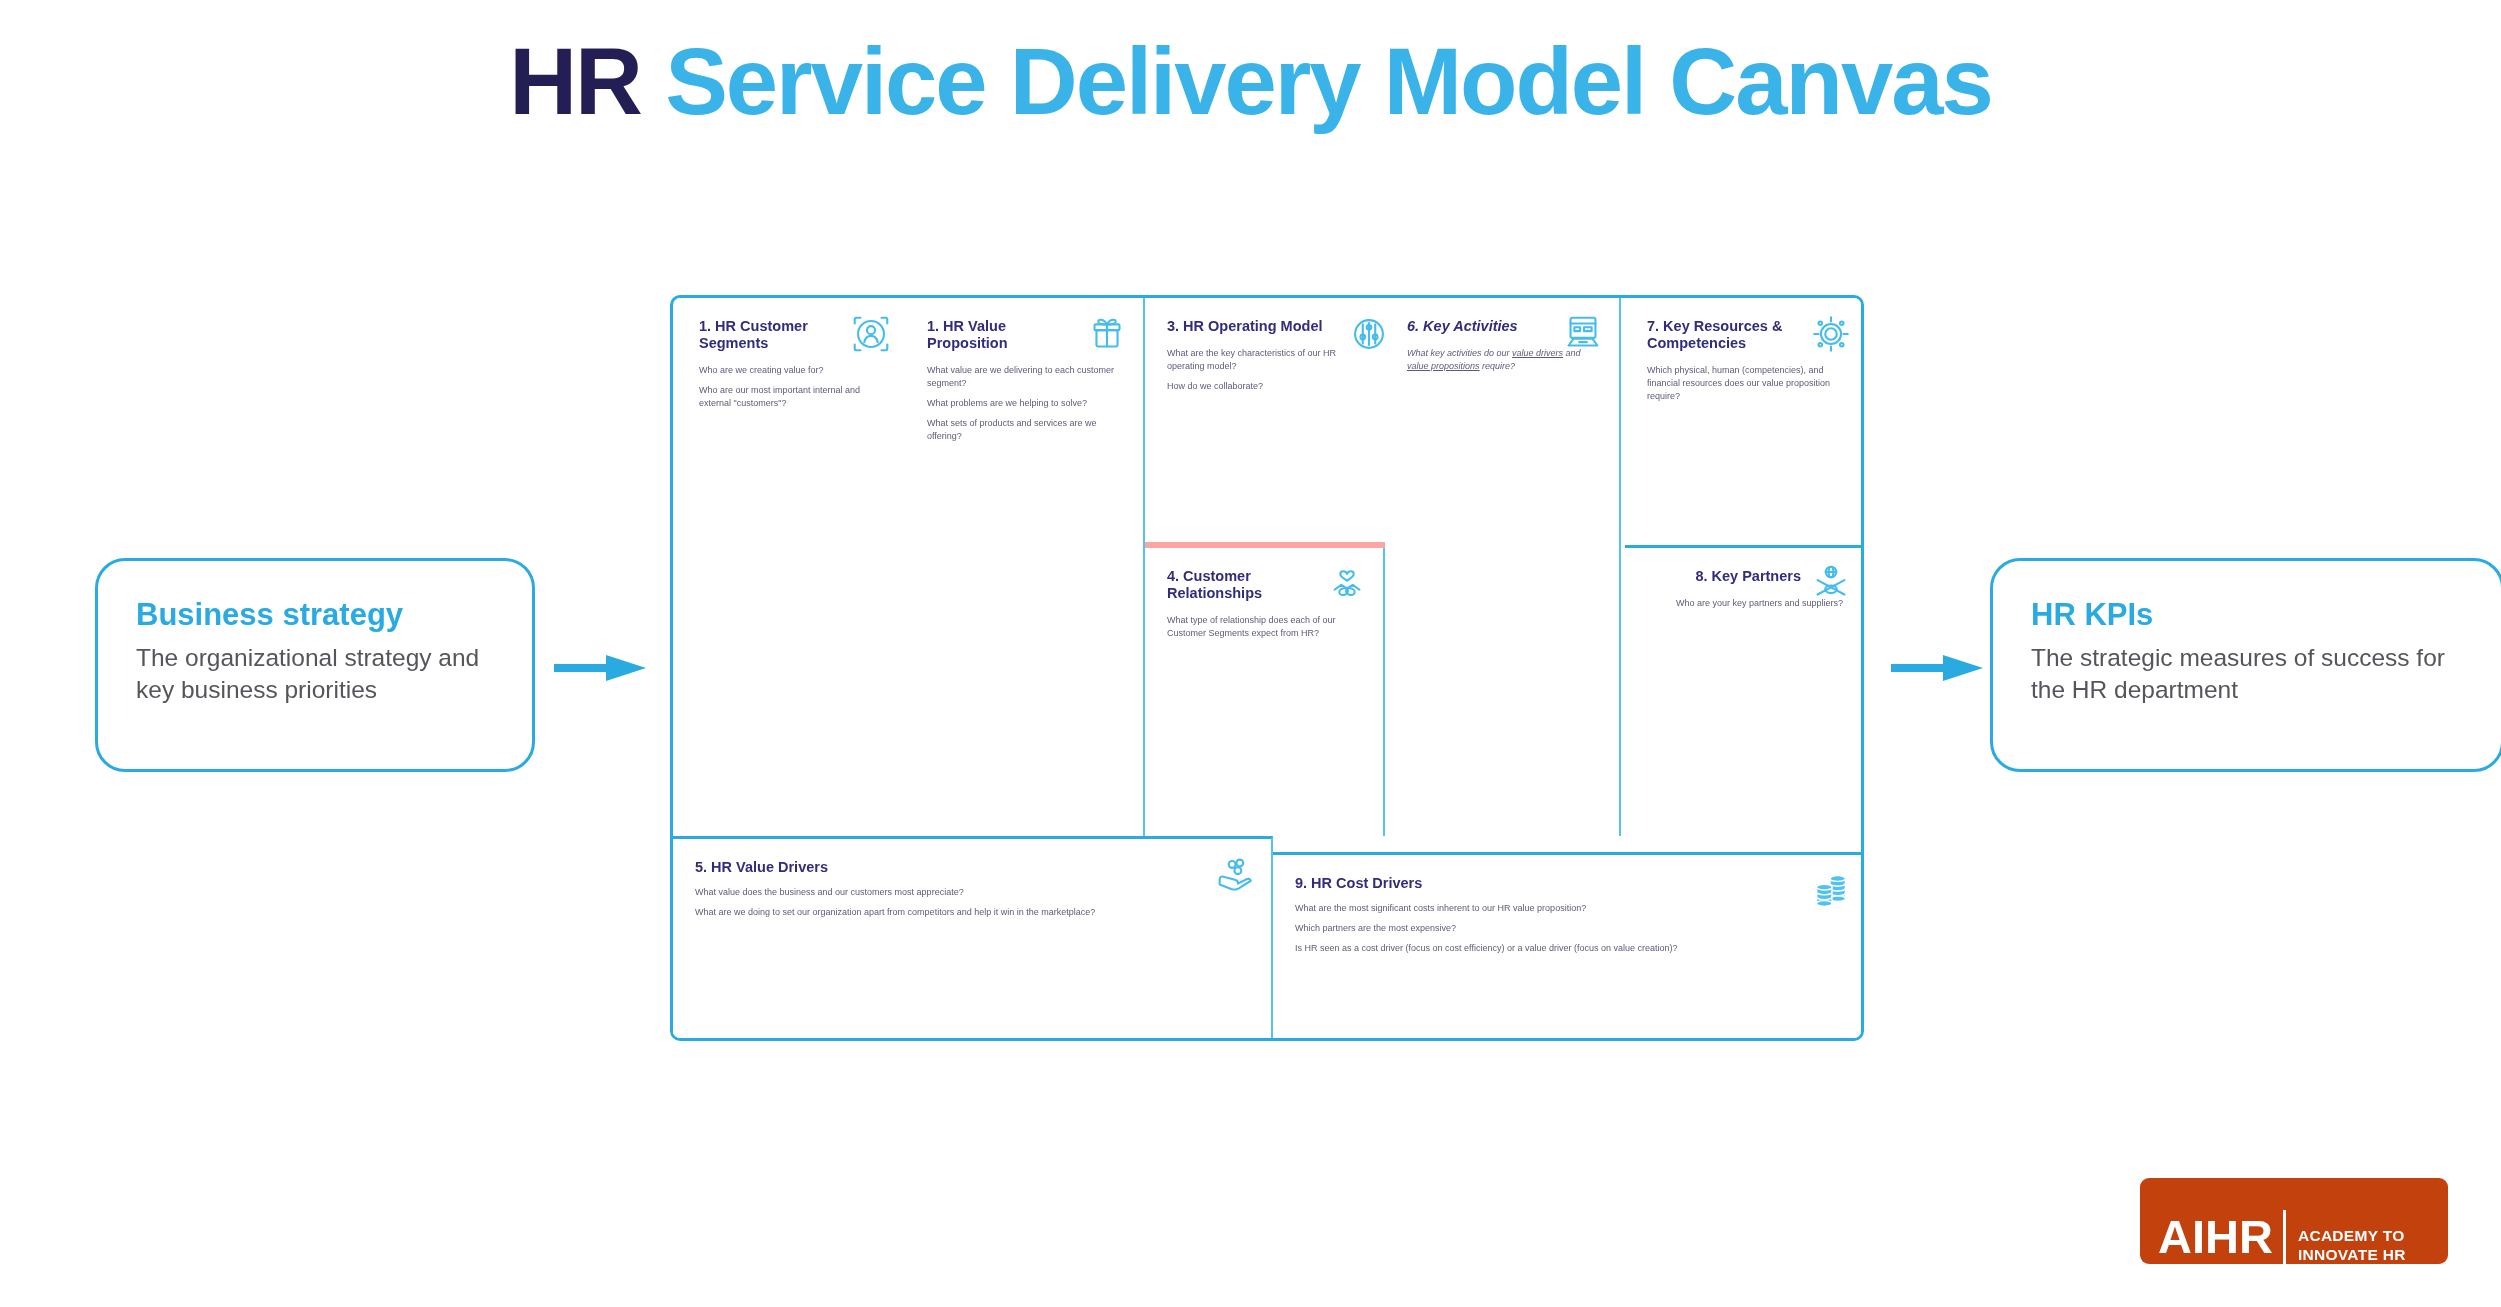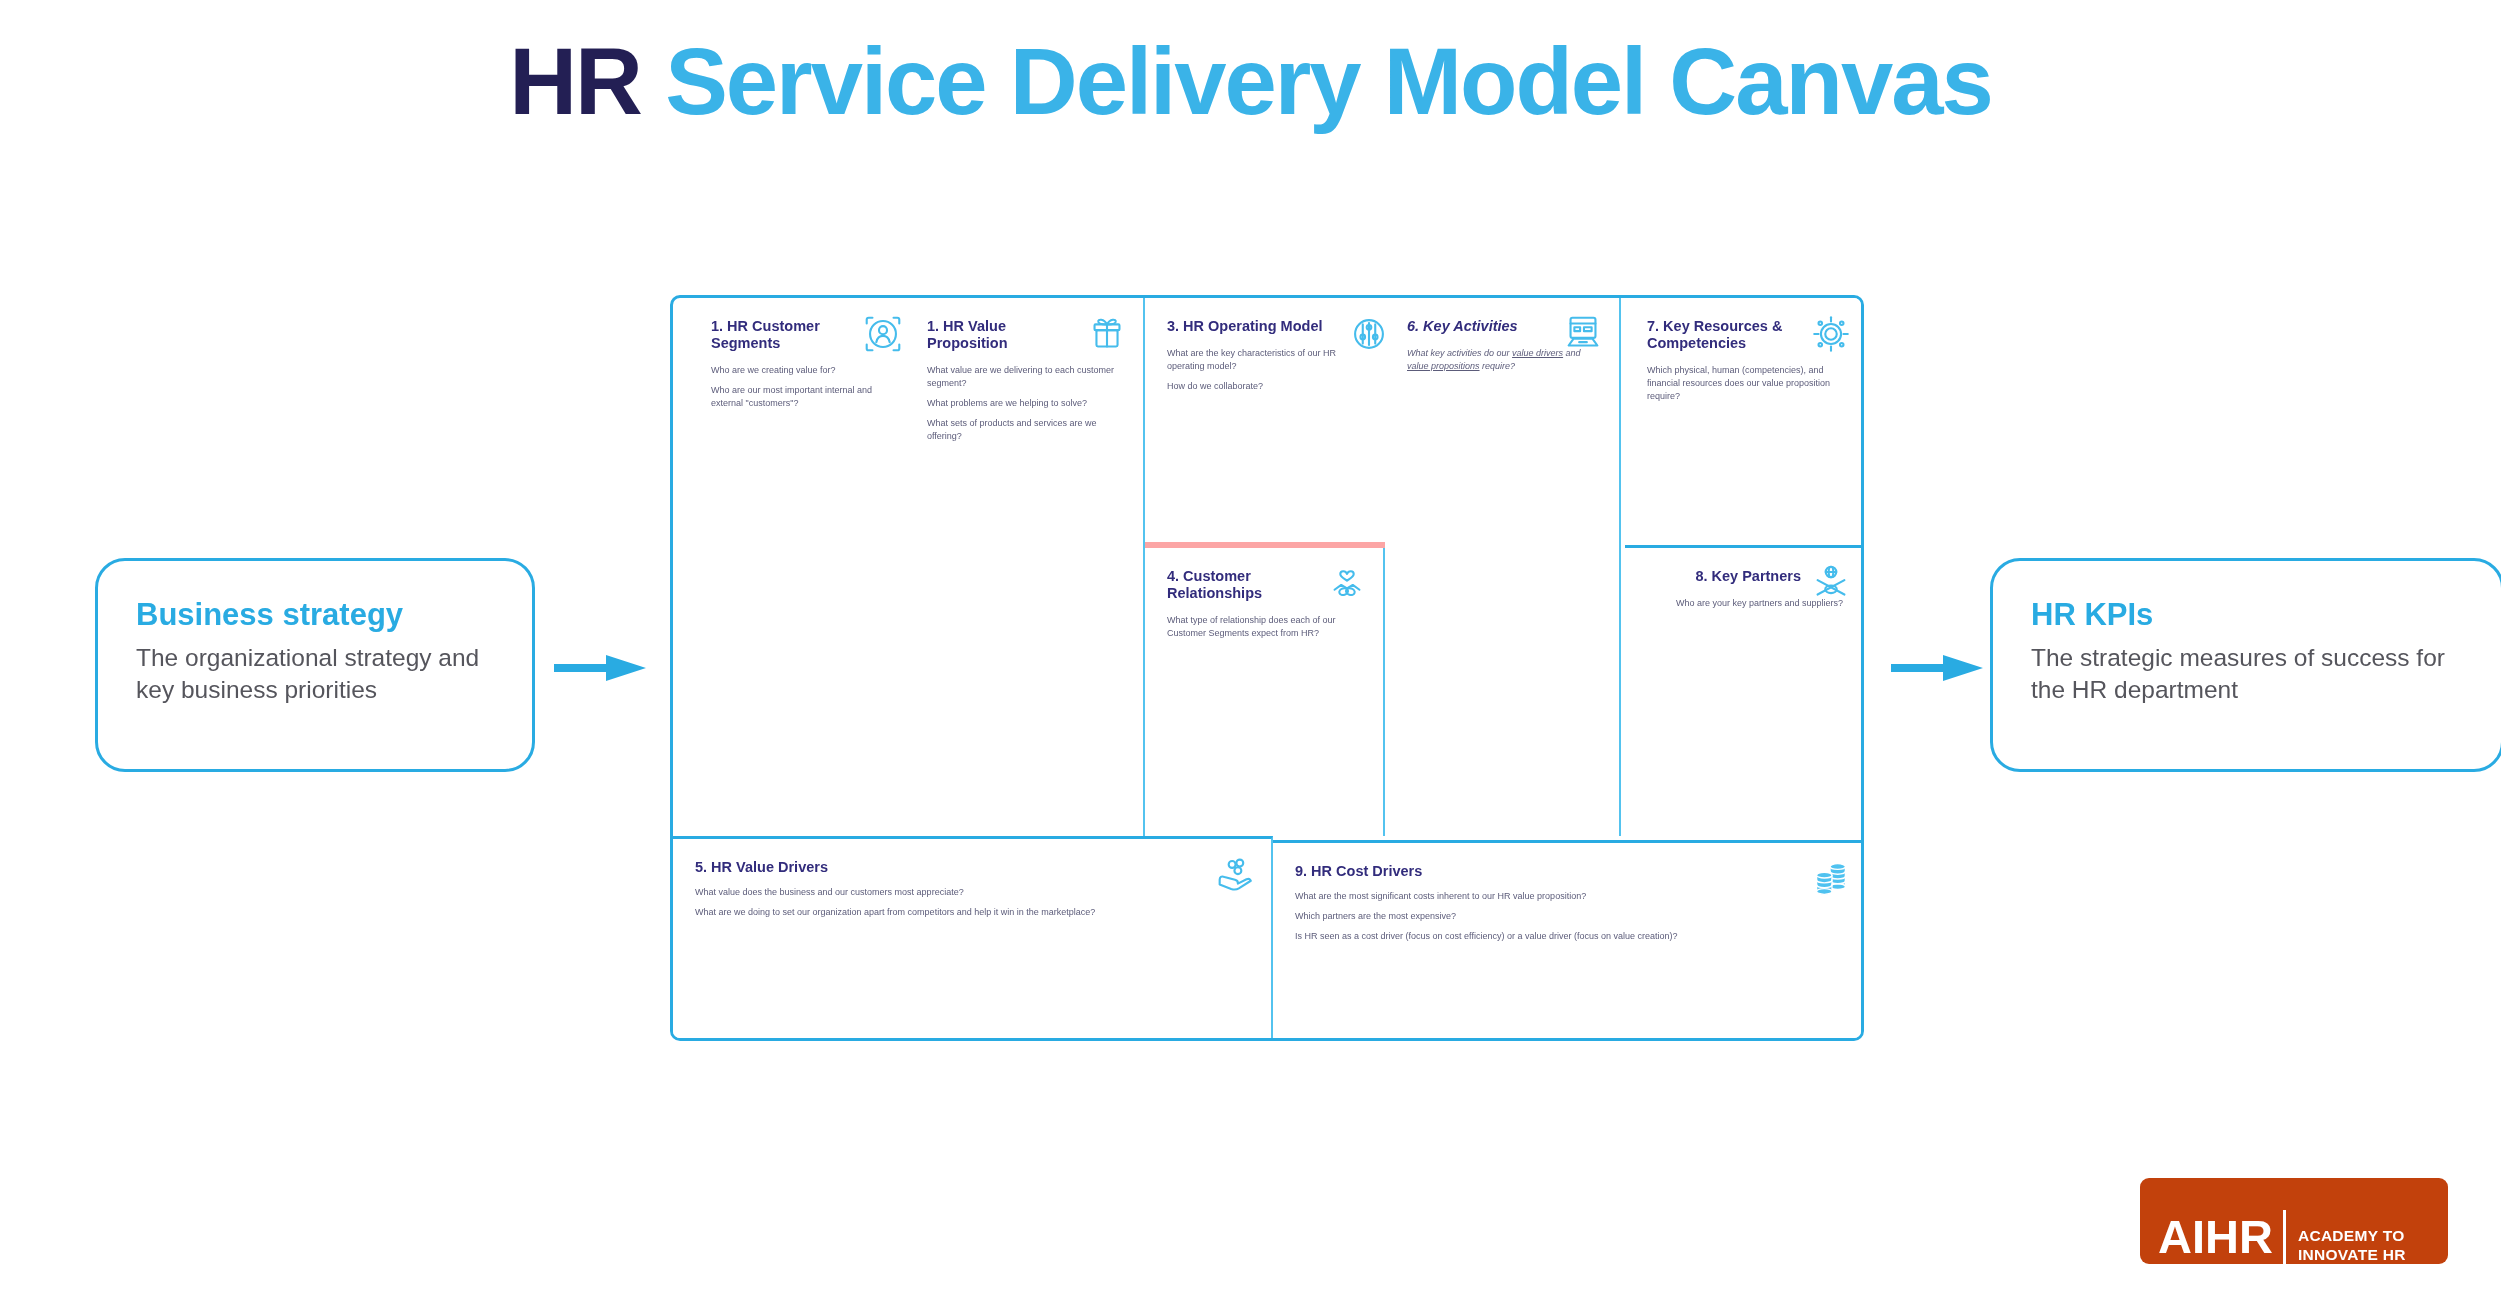--- a/index.html
+++ b/index.html
@@ -29,29 +29,29 @@
   .cell { position:absolute; background:#fff; padding:20px 14px 10px 22px; }
   .cell .hd { font-size:14.5px; font-weight:bold; color:#322C7C; line-height:1.18;
     white-space:pre-line; margin-bottom:12px; padding-right:52px; }
   .cell p { font-size:9px; color:#5C5C7A; line-height:1.45; margin-bottom:7px; max-width:196px; }
   .cell.wide p { max-width:520px; }
   .cell .qlink { text-decoration:underline; }
   .cell .icon { position:absolute; top:13px; right:13px; width:46px; height:46px; }
   .icon svg { width:100%; height:100%; stroke:#45BCEC; fill:none; stroke-width:2.2;
     stroke-linecap:round; stroke-linejoin:round; }
 
-  .c1 { left:16px;   top:0;   width:232px; height:514px; border-right:2px solid #53C3EF; }
+  .c1 { left:4px;   top:0;   width:232px; height:514px; border-right:2px solid #53C3EF; }
   .c2 { left:232px;top:0;  width:240px; height:538px; border-right:2px solid #53C3EF; }
   .c3 { left:472px;top:0;  width:262px; height:250px; border-right:2px solid #53C3EF; border-bottom:6px solid #fca5a5; }
   .c4 { left:472px;top:250px;width:240px;height:288px; border-right:2px solid #53C3EF; }
   .c6 { left:712px;top:0;  width:236px; height:538px; border-right:2px solid #53C3EF;font-style:italic; }
   .c7 { left:952px;top:0;  width:242px; height:250px; border-bottom:3px solid #29ABE2; }
   .c8 { left:952px;top:250px;width:242px;height:288px;text-align:right; }
   .c5 { left:0;   top:538px;width:600px; height:208px; border-top:3px solid #29ABE2; border-right:2px solid #53C3EF; }
-  .c9 { left:600px;top:542px;width:594px;height:208px; border-top:3px solid #29ABE2; }
+  .c9 { left:600px;top:554px;width:594px;height:208px; border-top:3px solid #29ABE2; }
   .c5 .hd, .c9 .hd { margin-bottom:10px; }
 
   
   .logo { position:absolute; left:2140px; top:1178px; width:308px; height:86px;
     background:#c2410c; border-radius:9px; display:flex; align-items:flex-end; padding:0 18px; }
   .logo .brand { color:#fff; font-size:47px; font-weight:bold; letter-spacing:0px; }
   .logo .bar { width:3px; height:54px; background:#fff; margin:0 12px 0 10px; }
   .logo .tag { color:#fff; font-size:15.5px; font-weight:bold; line-height:1.18; letter-spacing:0.3px; }
 </style>
 </head>

